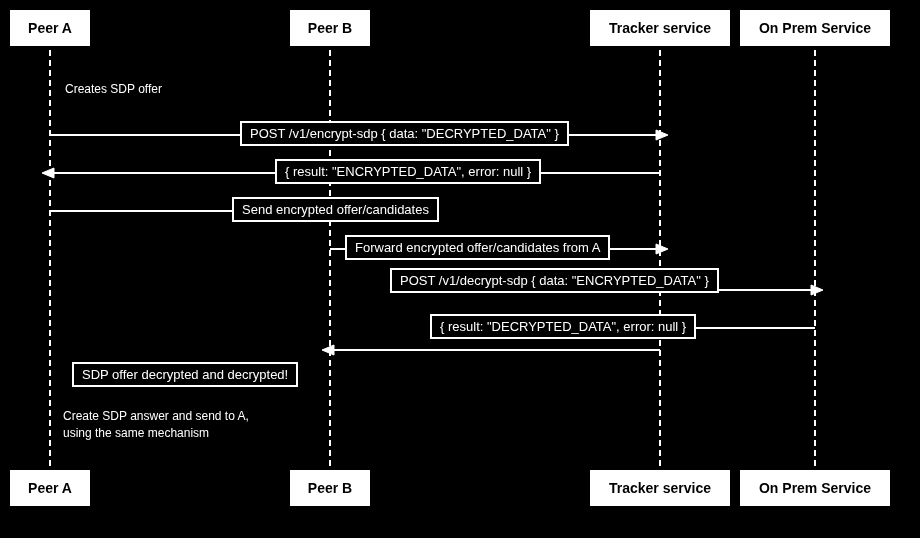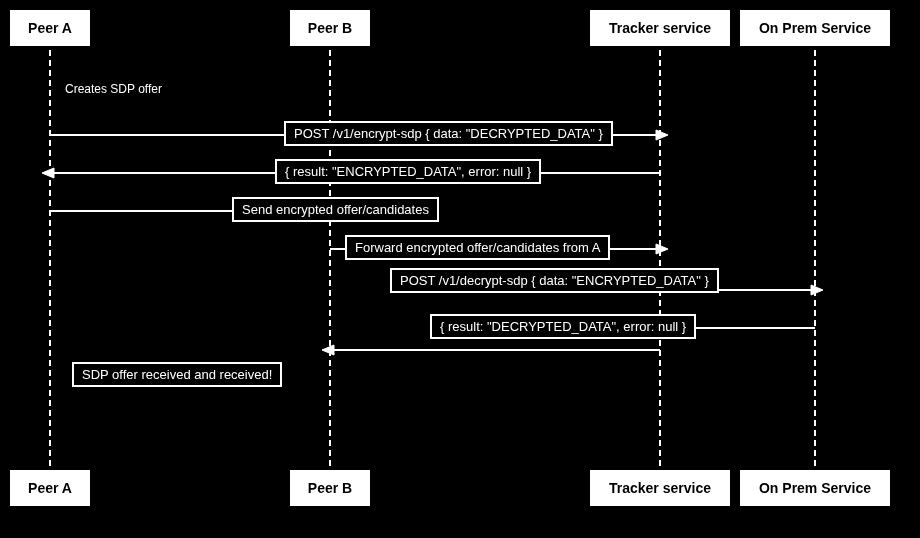--- a/index.html
+++ b/index.html
@@ -115,28 +115,30 @@
   <div class="actor-box" style="left:590px; top:10px; min-width:140px;">Tracker service</div>
   <div class="actor-box" style="left:740px; top:10px; min-width:150px;">On Prem Service</div>
 
   <div class="actor-box" style="left:10px; top:470px; min-width:80px;">Peer A</div>
   <div class="actor-box" style="left:290px; top:470px; min-width:80px;">Peer B</div>
   <div class="actor-box" style="left:590px; top:470px; min-width:140px;">Tracker service</div>
   <div class="actor-box" style="left:740px; top:470px; min-width:150px;">On Prem Service</div>
 
   <div class="plain-text" style="left:65px; top:82px;">Creates SDP offer</div>
 
-  <div class="msg-label" style="left:240px; top:121px;margin-left:44px;">POST /v1/encrypt-sdp { data: "DECRYPTED_DATA" }</div>
+  <div class="msg-label" style="left:240px; top:121px;">POST /v1/encrypt-sdp { data: "DECRYPTED_DATA" }</div>
 
   <div class="msg-label" style="left:275px; top:159px;">{ result: "ENCRYPTED_DATA", error: null }</div>
 
   <div class="msg-label" style="left:345px; top:235px;">Forward encrypted offer/candidates from A</div>
 
   <div class="msg-label" style="left:232px; top:197px;">Send encrypted offer/candidates</div>
 
   <div class="msg-label" style="left:390px; top:268px;">POST /v1/decrypt-sdp { data: "ENCRYPTED_DATA" }</div>
 
   <div class="msg-label" style="left:430px; top:314px;">{ result: "DECRYPTED_DATA", error: null }</div>
 
-  <div class="msg-label" style="left:72px; top:362px;">SDP offer received and received!</div>
+  <div class="msg-label" style="left:72px; top:362px;">SDP offer decrypted and decrypted!</div>
 
+  <div class="plain-text" style="left:63px; top:408px; line-height:1.4; white-space:pre-line;">Create SDP answer and send to A,
+using the same mechanism</div>
 
 </div>
 
 </body></html>

